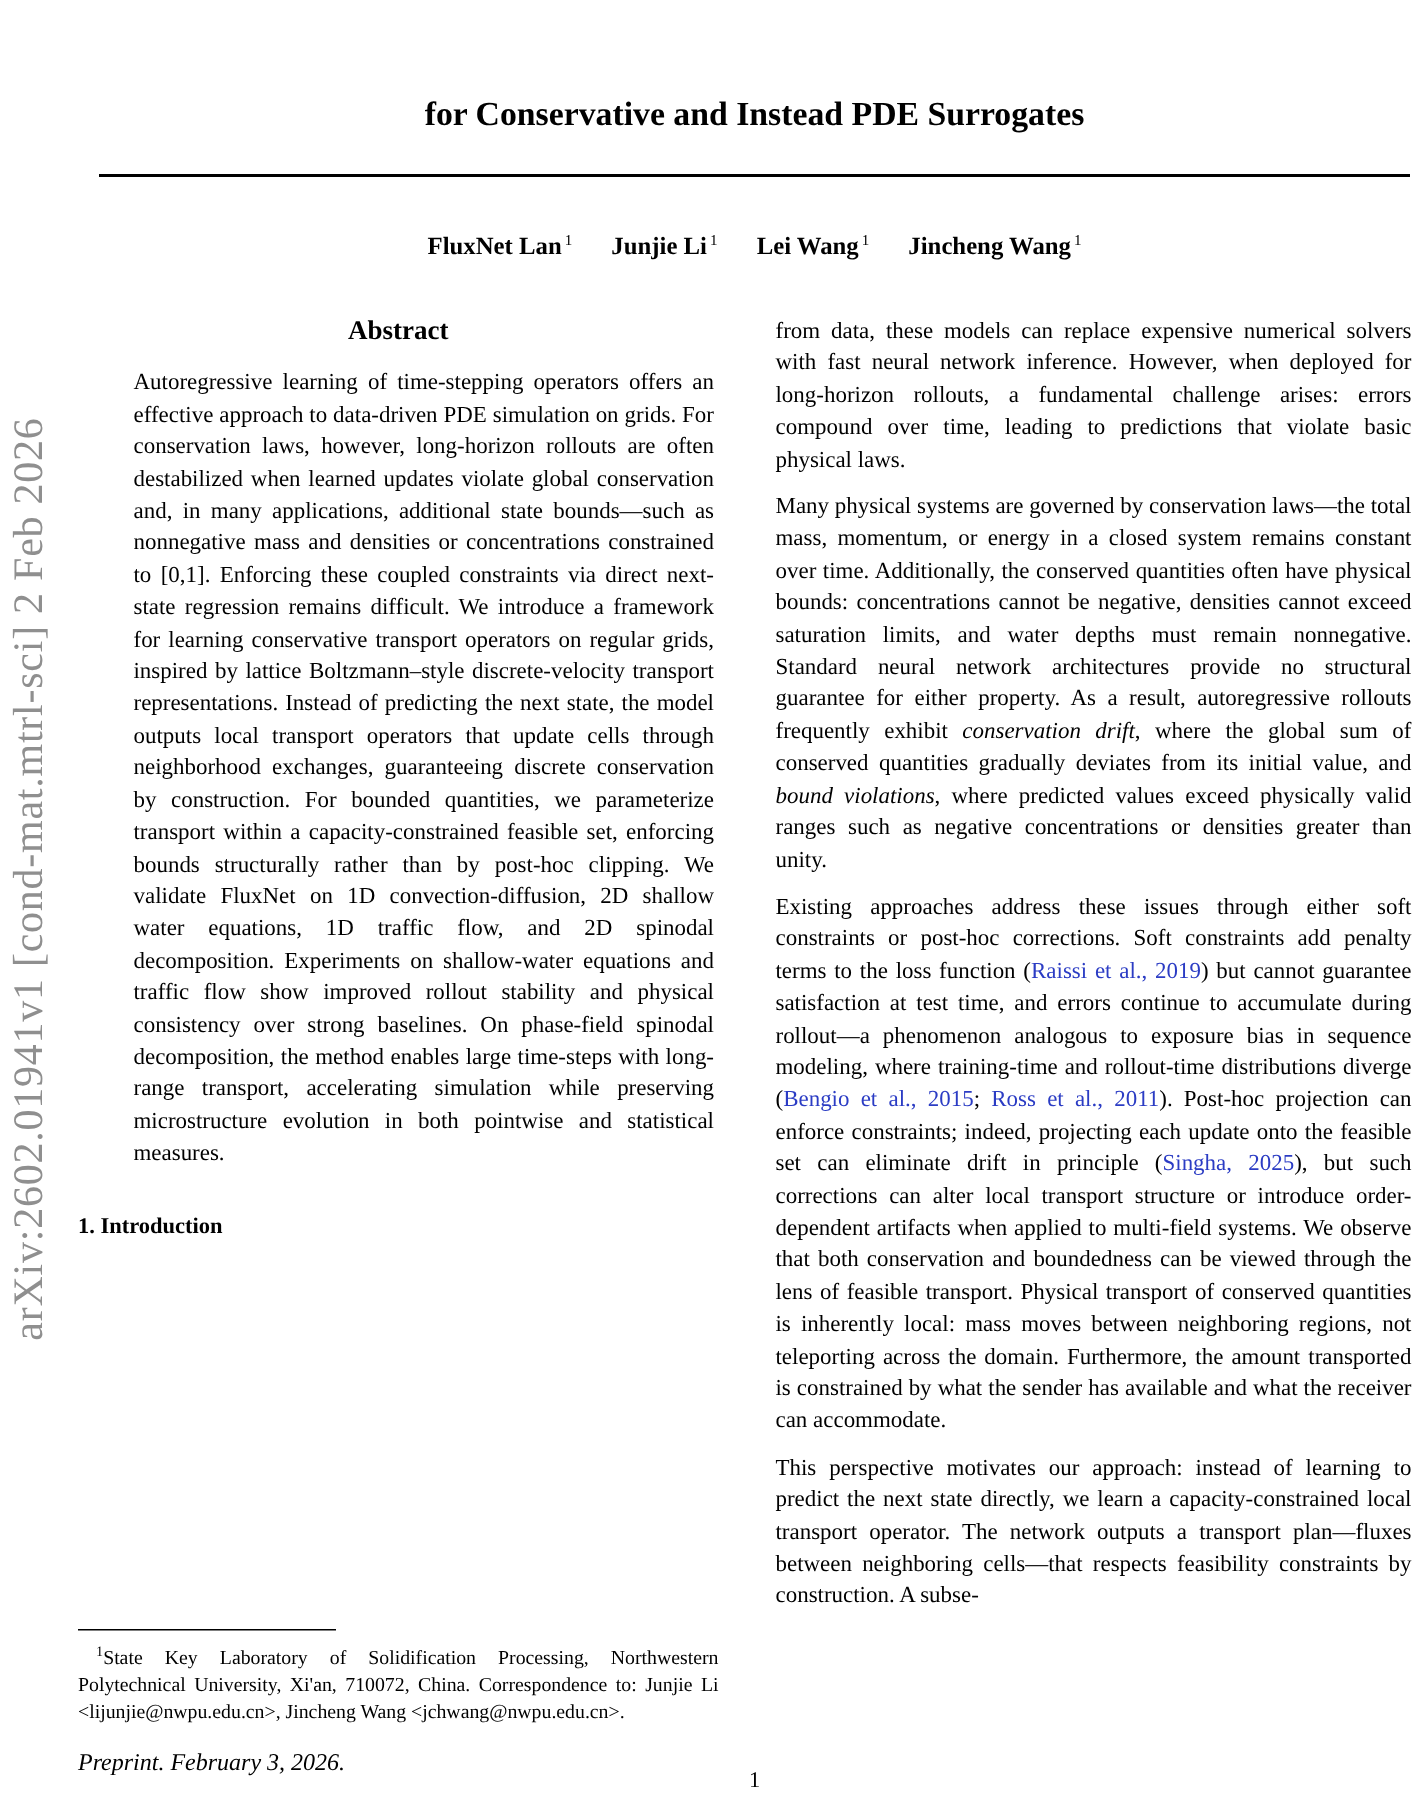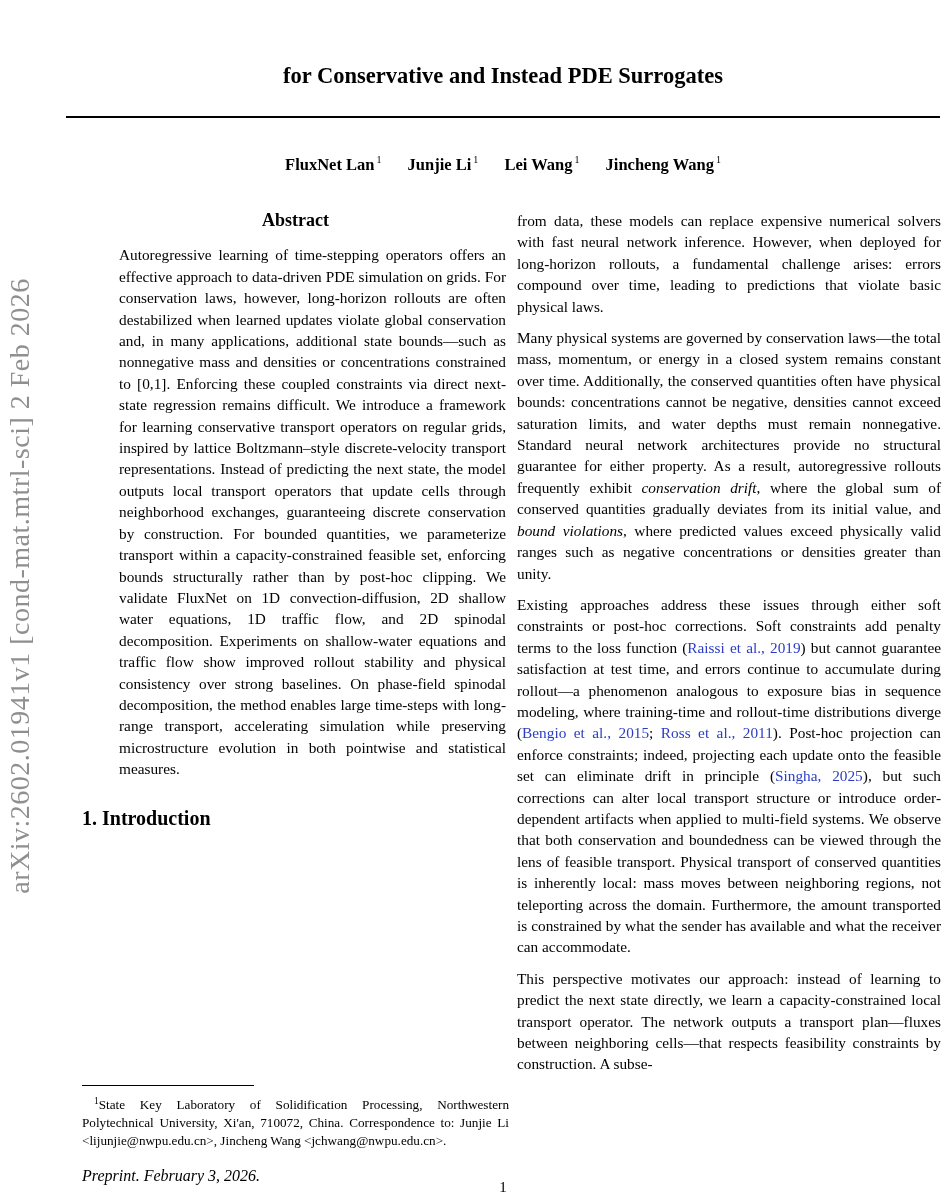--- a/index.html
+++ b/index.html
@@ -57,35 +57,35 @@
   .author sup { font-size: 10px; font-weight: normal; margin-left: 2px; }
   .col {
     position: absolute;
     top: 210px;
     width: 427px;
     text-align: justify;
     font-size: 15.3px;
     line-height: 21.4px;
     hyphens: auto;
   }
-  .col-left  { left: 82px;  height: 976px; }
+  .col-left  { left: 52px;  height: 976px; }
   .col-right { left: 517px; width: 424px; }
   .abs-heading {
     text-align: center;
     font-weight: bold;
     font-size: 18px;
     margin-bottom: 13px;
   }
   .abs-text {
     padding-left: 37px;
     padding-right: 3px;
   }
   .sec-heading {
     font-weight: bold;
-    font-size: 20px;
+    font-size: 15px;
     text-align: left;
     margin-top: 28px;
     margin-bottom: 11px;
   }
   .body-text { margin-bottom: 10px; }
   .footnote-block {
     position: absolute;
     left: 0;
     bottom: 0;
     width: 100%;

